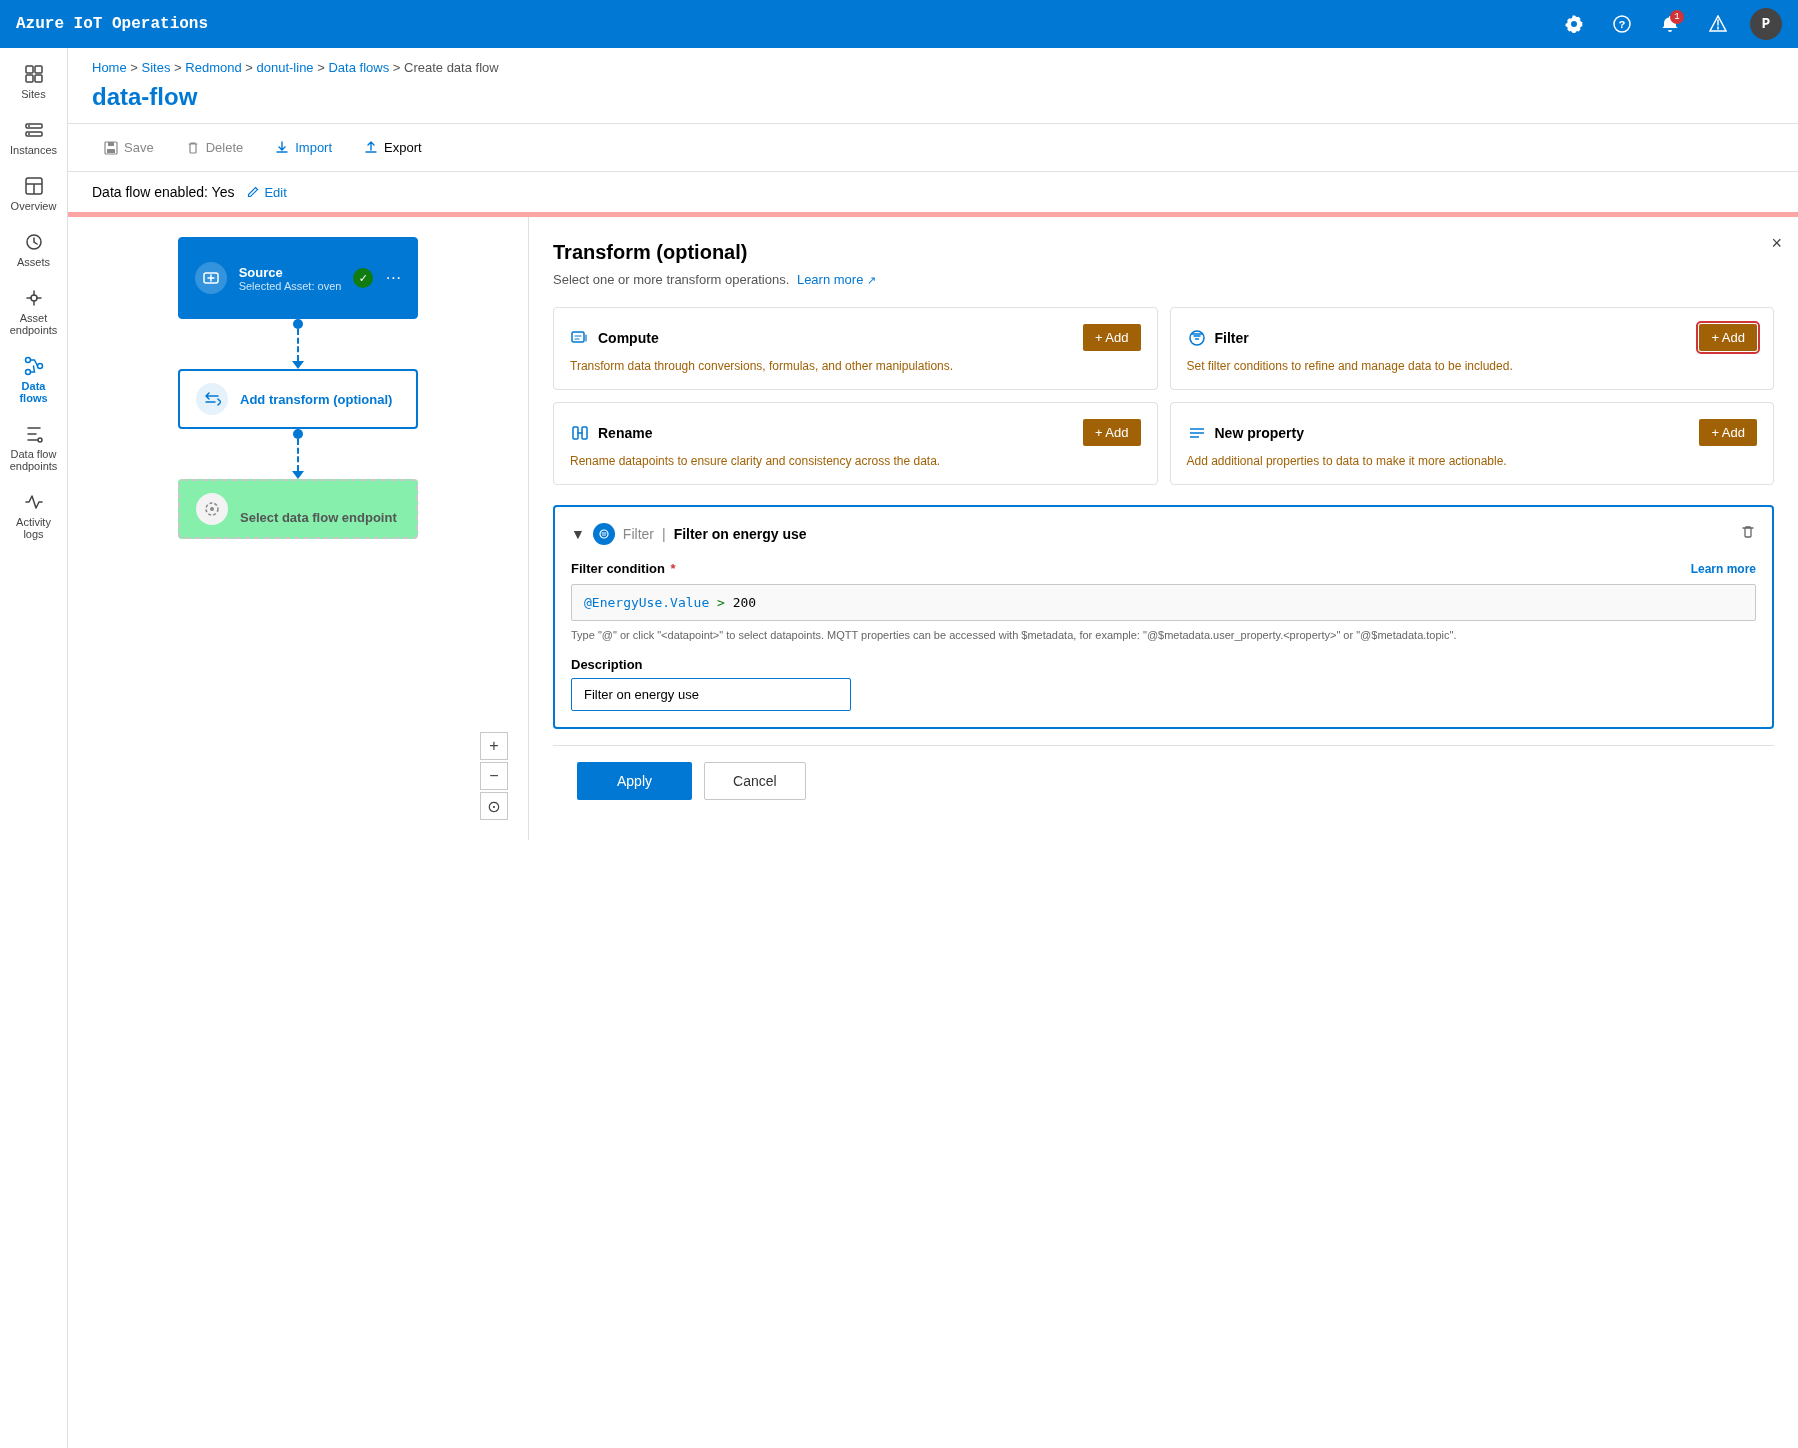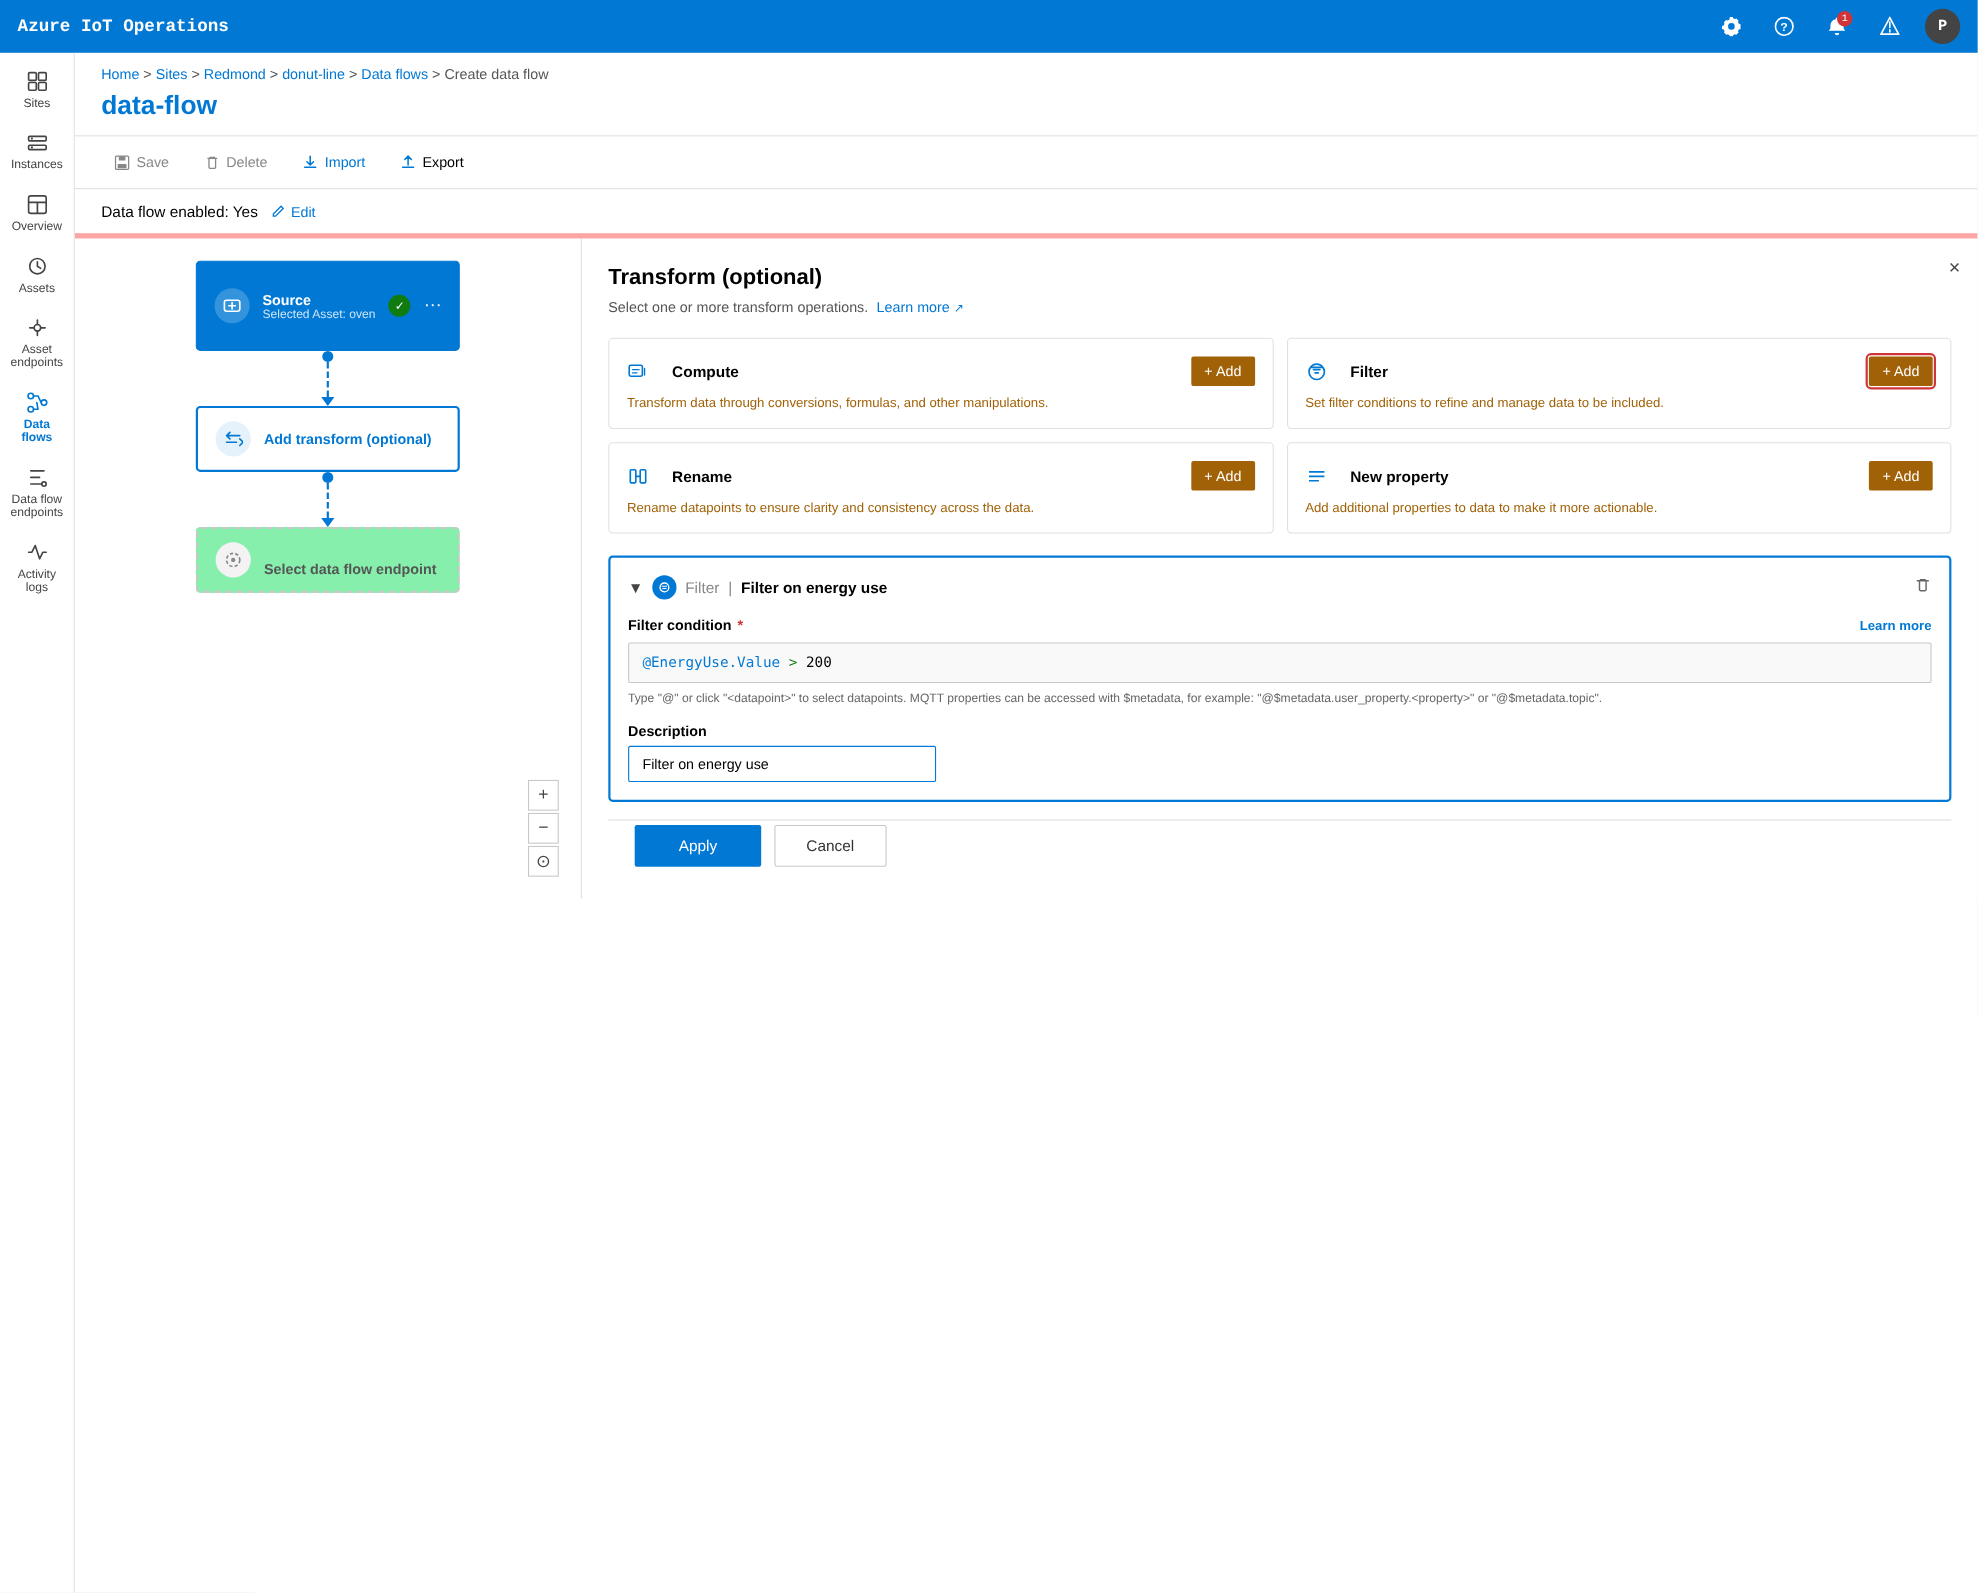--- a/index.html
+++ b/index.html
@@ -334,21 +334,21 @@
       gap: 8px;
     }
     .op-card-header {
       display: flex;
       align-items: center;
       justify-content: space-between;
     }
     .op-card-title {
       display: flex;
       align-items: center;
-      gap: 21px;
+      gap: 8px;
       font-weight: 600;
       font-size: 14px;
     }
     .op-card-desc {
       font-size: 12px;
       color: #a16207;
     }
     .add-btn {
       display: flex;
       align-items: center;
@@ -439,21 +439,21 @@
       border: 1px solid #0078d4;
       border-radius: 2px;
       font-size: 13px;
       outline: none;
     }
 
     
     .action-bar {
       display: flex;
       gap: 12px;
-      padding: 4px 24px;
+      padding: 16px 24px;
       border-top: 1px solid #e0e0e0;
       background: white;
     }
     .apply-btn {
       background: #0078d4;
       color: white;
       border: none;
       padding: 10px 40px;
       border-radius: 2px;
       font-size: 14px;

